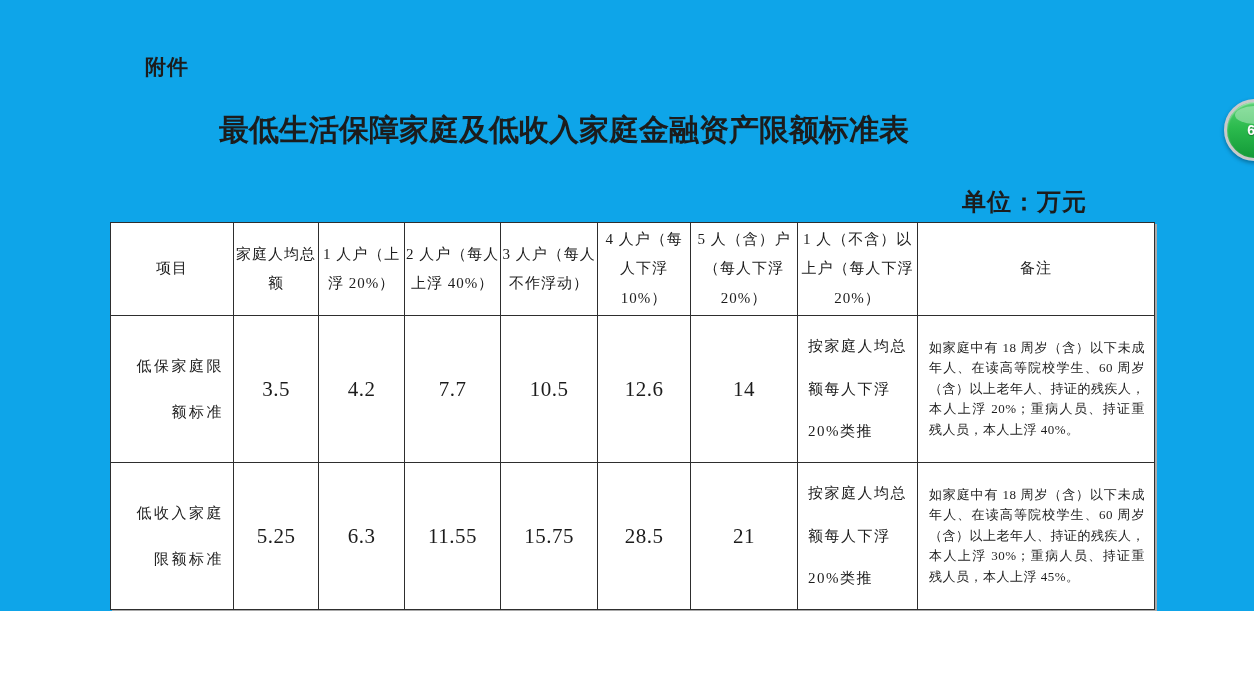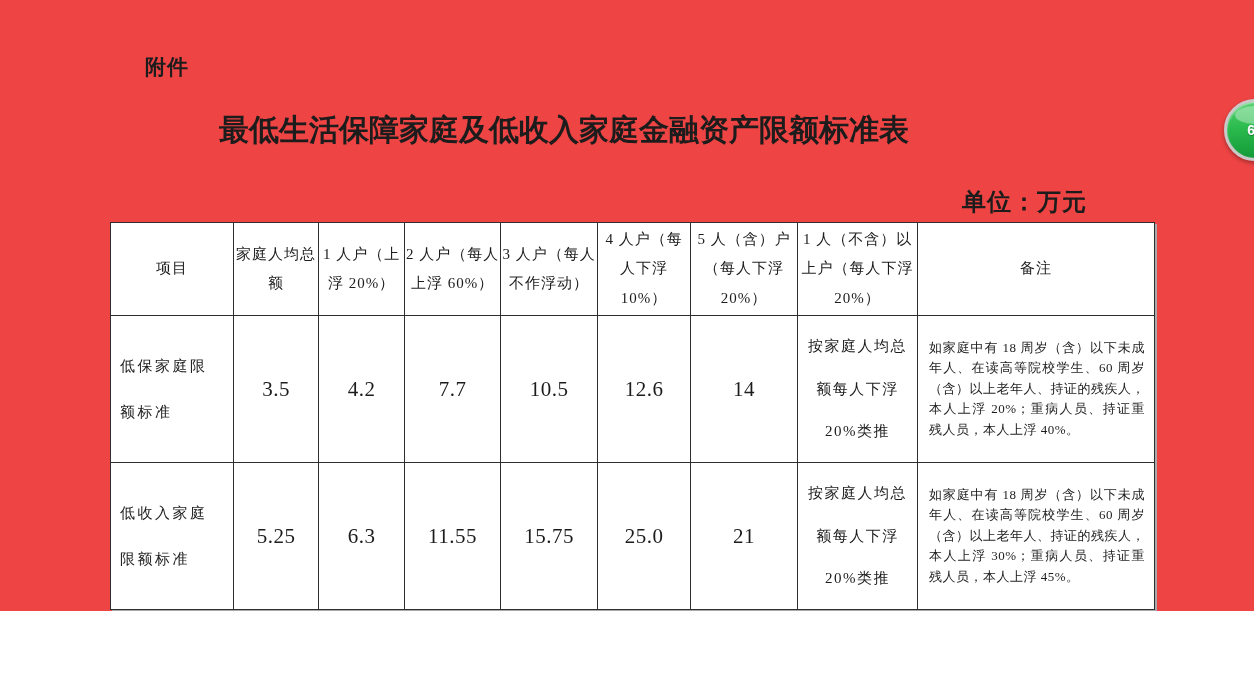--- a/index.html
+++ b/index.html
@@ -1,18 +1,18 @@
 <!DOCTYPE html>
 <html><head>
 <meta charset="utf-8">
 <style>
   html, body { margin: 0; padding: 0; background: #ffffff; }
   body { width: 1254px; height: 697px; overflow: hidden; }
   .page {
-    position: relative; width: 1254px; height: 611px; background: #ef4444;
+    position: relative; width: 1254px; height: 611px; background: #0ea5e9;
     font-family: "Liberation Serif", "DejaVu Serif", serif; color: #1c1c1c;
     overflow: hidden;
   }
   .attachment {
     position: absolute; left: 145px; top: 53px;
     font-family: "Liberation Sans", "DejaVu Sans", sans-serif;
     font-size: 21px; font-weight: 700; letter-spacing: 1px;
   }
   .doc-title {
     position: absolute; left: 219px; top: 110px;
@@ -33,26 +33,26 @@
     overflow: hidden; background: #ffffff;
   }
   tr.hdr-row { height: 93px; }
   tr.data-row { height: 147px; }
   td.th {
     font-size: 15px; line-height: 1.95; letter-spacing: 1px;
     text-align: center; padding: 2px 0;
   }
   td.rowlabel {
     font-size: 15px; letter-spacing: 2.5px; line-height: 3.1;
-    text-align: left; padding: 0 9px;
+    text-align: right; padding: 0 9px;
   }
   td.val { font-size: 21px; text-align: center; letter-spacing: 0.5px; }
   td.rule {
     font-size: 15px; letter-spacing: 1.5px; line-height: 2.85;
-    text-align: center; padding: 0 10px;
+    padding: 0 10px;
   }
   td.remark {
     font-size: 13px; line-height: 20.5px; text-align: justify;
     padding: 4px 9px 4px 11px; letter-spacing: 0.5px; font-family: Liberation Serif, serif;
   }
   .page-number {
     position: absolute; left: 1008px; top: 669px;
     font-size: 17px; letter-spacing: 1px;
   }
   .float-badge {
@@ -95,21 +95,21 @@
         <col style="width:93px">
       <col style="width:107px">
         <col style="width:120px">
         <col style="width:237px">
     </colgroup>
     <tbody>
       <tr class="hdr-row">
         <td class="th">项目</td>
         <td class="th">家庭人均总额</td>
         <td class="th">1 人户（上浮 20%）</td>
-        <td class="th">2 人户（每人上浮 60%）</td>
+        <td class="th">2 人户（每人上浮 40%）</td>
         <td class="th">3 人户（每人不作浮动）</td>
         <td class="th">4 人户（每人下浮 10%）</td>
         <td class="th">5 人（含）户（每人下浮 20%）</td>
         <td class="th">1 人（不含）以上户（每人下浮 20%）</td>
         <td class="th">备注</td>
       </tr>
       <tr class="data-row">
         <td class="rowlabel">低保家庭限额标准</td>
         <td class="val">3.5</td>
         <td class="val">4.2</td>
@@ -119,21 +119,21 @@
         <td class="val">14</td>
         <td class="rule">按家庭人均总额每人下浮 20%类推</td>
         <td class="remark">如家庭中有 18 周岁（含）以下未成年人、在读高等院校学生、60 周岁（含）以上老年人、持证的残疾人，本人上浮 20%；重病人员、持证重残人员，本人上浮 40%。</td>
       </tr>
       <tr class="data-row">
         <td class="rowlabel">低收入家庭限额标准</td>
         <td class="val">5.25</td>
         <td class="val">6.3</td>
         <td class="val">11.55</td>
         <td class="val">15.75</td>
-        <td class="val">25.0</td>
+        <td class="val">28.5</td>
         <td class="val">21</td>
         <td class="rule">按家庭人均总额每人下浮 20%类推</td>
         <td class="remark">如家庭中有 18 周岁（含）以下未成年人、在读高等院校学生、60 周岁（含）以上老年人、持证的残疾人，本人上浮 30%；重病人员、持证重残人员，本人上浮 45%。</td>
       </tr>
     </tbody>
   </table>
 
   <div class="page-number">— 5 —</div>
 
   <div class="float-badge">

